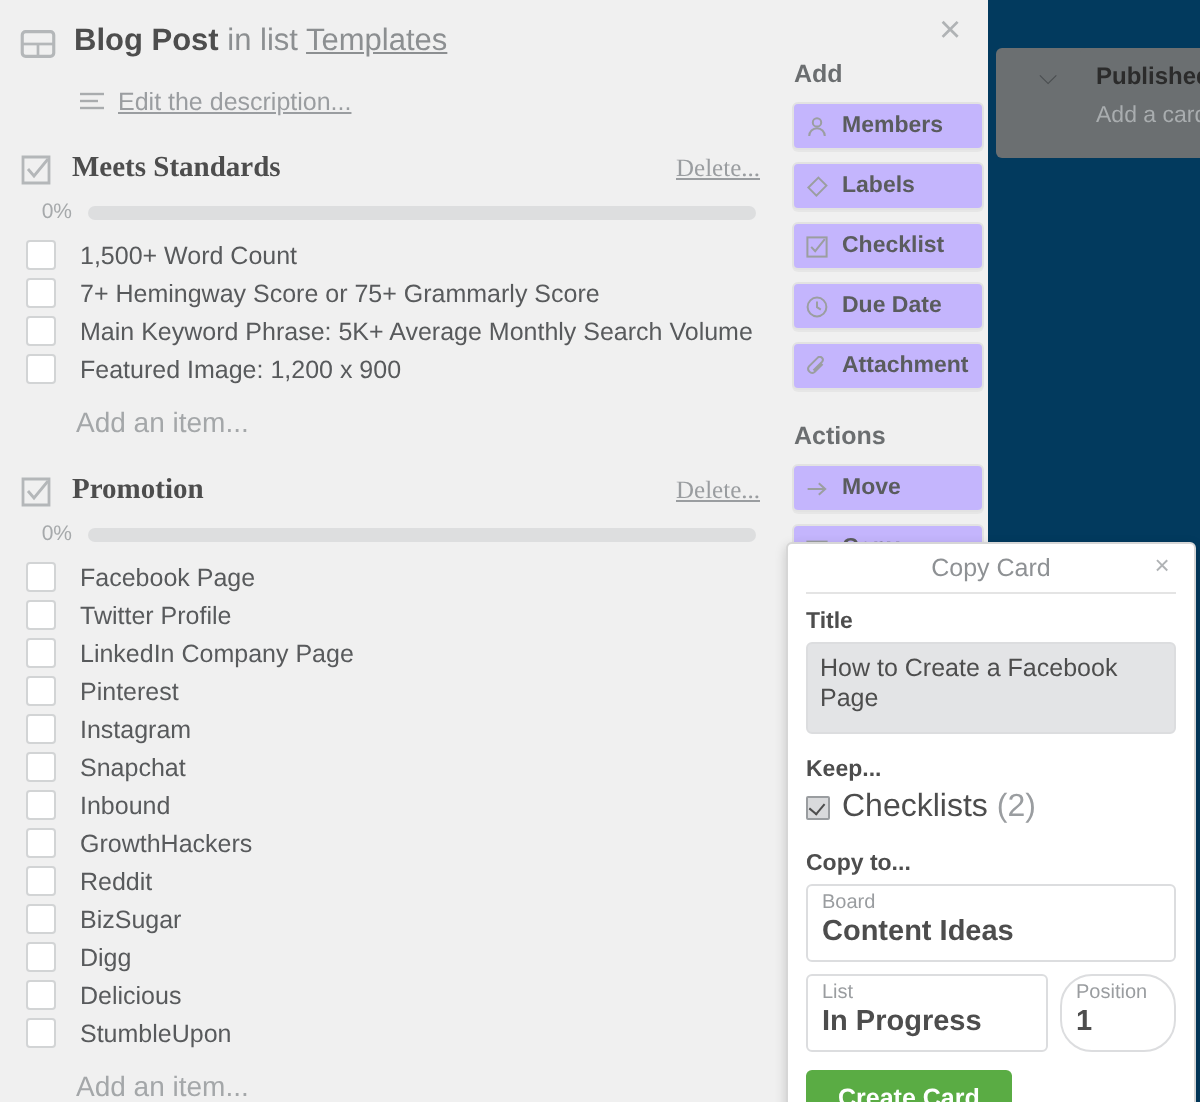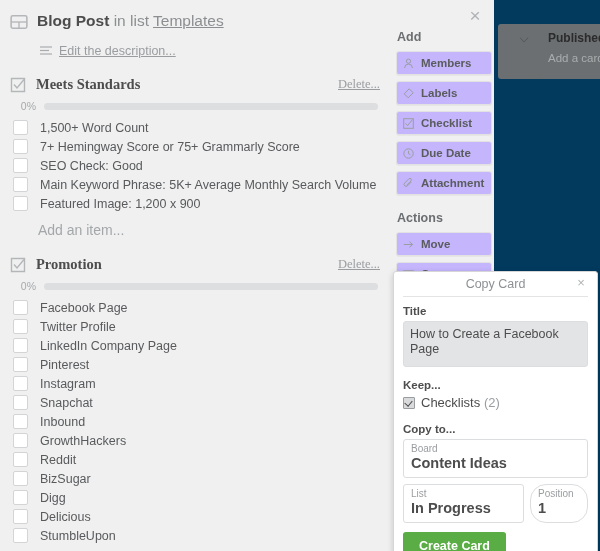--- a/index.html
+++ b/index.html
@@ -351,21 +351,21 @@
     position: absolute;
     left: 2px;
     top: 1px;
     width: 4px;
     height: 6px;
     border: solid #4d4d4d;
     border-width: 0 1.5px 1.5px 0;
     transform: rotate(40deg);
   }
   #keep-text {
-    font-size: 13px;
+    font-size: 16px;
     color: #4d4d4d;
   }
   #keep-count { color: #9a9da0; }
   #copy-to-label { margin-top: 13px; }
   .field-box {
     border: 1px solid #dcdddf;
     border-radius: 3px;
     background: #fff;
     padding: 3px 7px 5px 7px;
     box-sizing: border-box;
@@ -464,24 +464,20 @@
         <div class="cl-item">
           <span class="cl-checkbox"></span>
           <span class="cl-item-text">1,500+ Word Count</span>
         </div>
         <div class="cl-item">
           <span class="cl-checkbox"></span>
           <span class="cl-item-text">7+ Hemingway Score or 75+ Grammarly Score</span>
         </div>
         <div class="cl-item">
           <span class="cl-checkbox"></span>
-          <span class="cl-item-text">SEO Check: Good</span>
-        </div>
-        <div class="cl-item">
-          <span class="cl-checkbox"></span>
           <span class="cl-item-text">Main Keyword Phrase: 5K+ Average Monthly Search Volume</span>
         </div>
         <div class="cl-item">
           <span class="cl-checkbox"></span>
           <span class="cl-item-text">Featured Image: 1,200 x 900</span>
         </div>
       </div>
       <div class="cl-add">Add an item...</div>
     </div>
 

